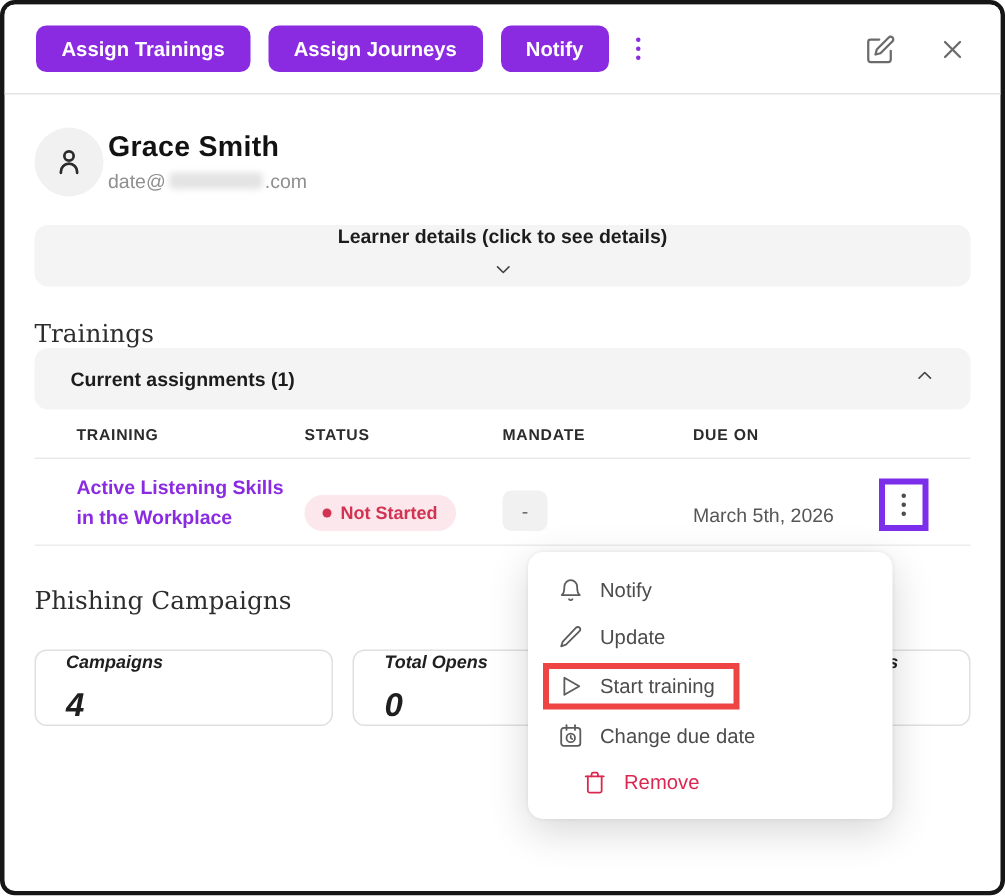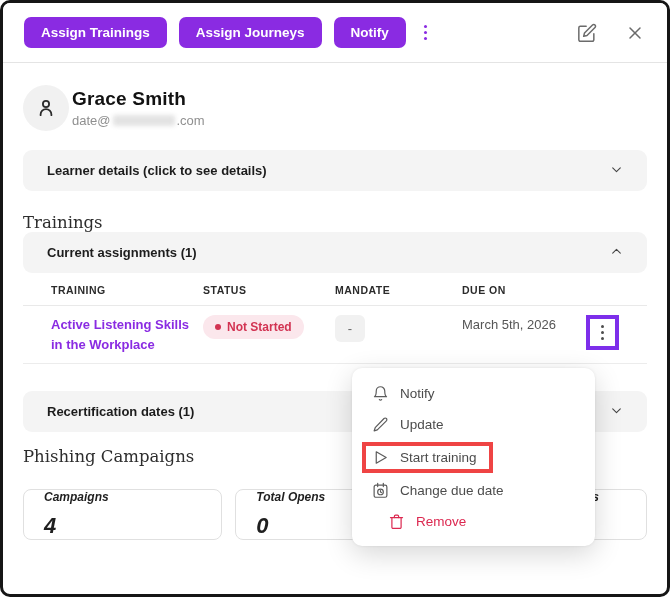--- a/index.html
+++ b/index.html
@@ -30,34 +30,34 @@
   .profile-name { font-size:19px; font-weight:800; color:#121212; letter-spacing:.2px; }
   .profile-email { font-size:13px; color:#8f8f8f; margin-top:3px; display:flex; align-items:center; }
   .redact { display:inline-block; width:62px; height:11px; background:#e3e3e3; filter:blur(2px); border-radius:2px; margin:0 2px; }
 
   .bar {
     background:#f4f4f4; border-radius:9px; height:41px; display:flex; align-items:center;
     justify-content:space-between; padding:0 24px; cursor:pointer;
   }
   .bar-label { font-size:13px; font-weight:600; color:#1c1c1c; }
   .chev svg { width:13px; height:13px; stroke:#444; fill:none; stroke-width:2; stroke-linecap:round; stroke-linejoin:round; }
-  .bar.learner { margin-bottom:22px; }
+  .bar.learner { margin-bottom:22px;flex-direction:column; }
 
   .serif-h { font-family:"DejaVu Serif", serif; font-weight:500; font-size:16.5px; color:#2d2d2d; }
 
   
   .assignments { margin-bottom:27px; }
   .thead { display:flex; align-items:center; padding:11px 0 9px; border-bottom:1px solid #e9e9e9; }
   .th { font-size:10.5px; font-weight:bold; color:#2b2b2b; letter-spacing:.5px; }
   .c-training { width:180px; padding-left:28px; }
   .c-status { width:132px; }
   .c-mandate { width:127px; }
   .c-due { width:95px; }
   .c-action { flex:1; display:flex; justify-content:center; }
-  .trow { display:flex; align-items:flex-start; padding:9px 0; border-bottom:1px solid #ececec; }
+  .trow { display:flex; align-items:flex-end; padding:9px 0; border-bottom:1px solid #ececec; }
   .training-link { color:#8a2be2; font-weight:bold; font-size:13px; line-height:1.5; cursor:pointer; width:146px; }
   .status-badge { display:inline-flex; align-items:center; gap:6px; background:#fbe7ec; color:#d23352; font-size:12px; font-weight:600; padding:5px 12px; border-radius:13px; }
   .status-dot { width:6px; height:6px; border-radius:50%; background:#d23352; }
   .mandate-chip { width:30px; height:27px; background:#f1f1f1; color:#666; border-radius:6px; display:flex; align-items:center; justify-content:center; font-size:13px; }
   .due-date { font-size:13px; color:#565656; line-height:1.45; width:72px; }
   .hl-box { border:4px solid #7d2eea; background:#fff; padding:4px 9px; display:inline-flex; }
   .row-kebab { display:flex; flex-direction:column; align-items:center; gap:3px; cursor:pointer; padding:2px; }
   .row-kebab .dot { width:3px; height:3px; border-radius:50%; background:#4d4d4d; }
 
   .bar.recert { margin-bottom:15px; }
@@ -180,28 +180,20 @@
             <span class="row-kebab">
               <span class="dot"></span>
                 <span class="dot"></span>
                 <span class="dot"></span>
             </span>
           </span>
         </span>
       </div>
     </div>
 
-    <div class="bar recert">
-      <span class="bar-label">Recertification dates (1)</span>
-      <span class="chev">
-        <svg viewBox="0 0 24 24">
-            <polyline points="5 9 12 16 19 9"></polyline>
-          </svg>
-      </span>
-    </div>
 
     <div class="serif-h phishing-h">Phishing Campaigns</div>
 
     <div class="cards">
       <div class="card">
         <div class="card-label">Campaigns</div>
         <div class="card-value">4</div>
       </div>
       <div class="card">
         <div class="card-label">Total Opens</div>

